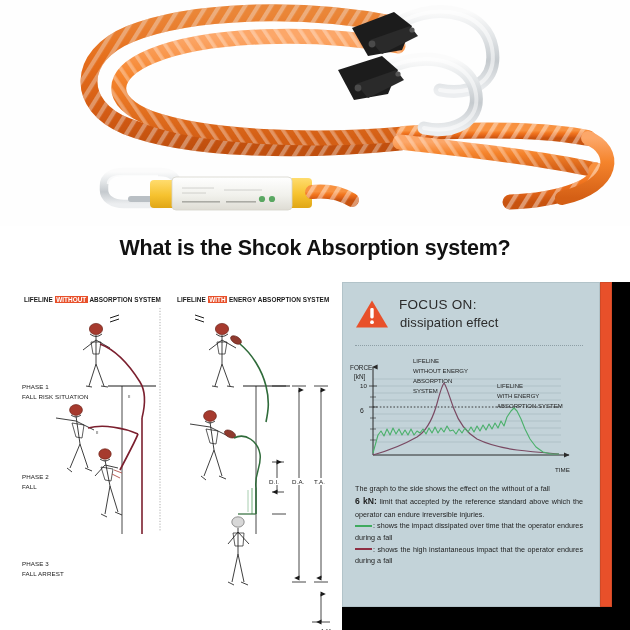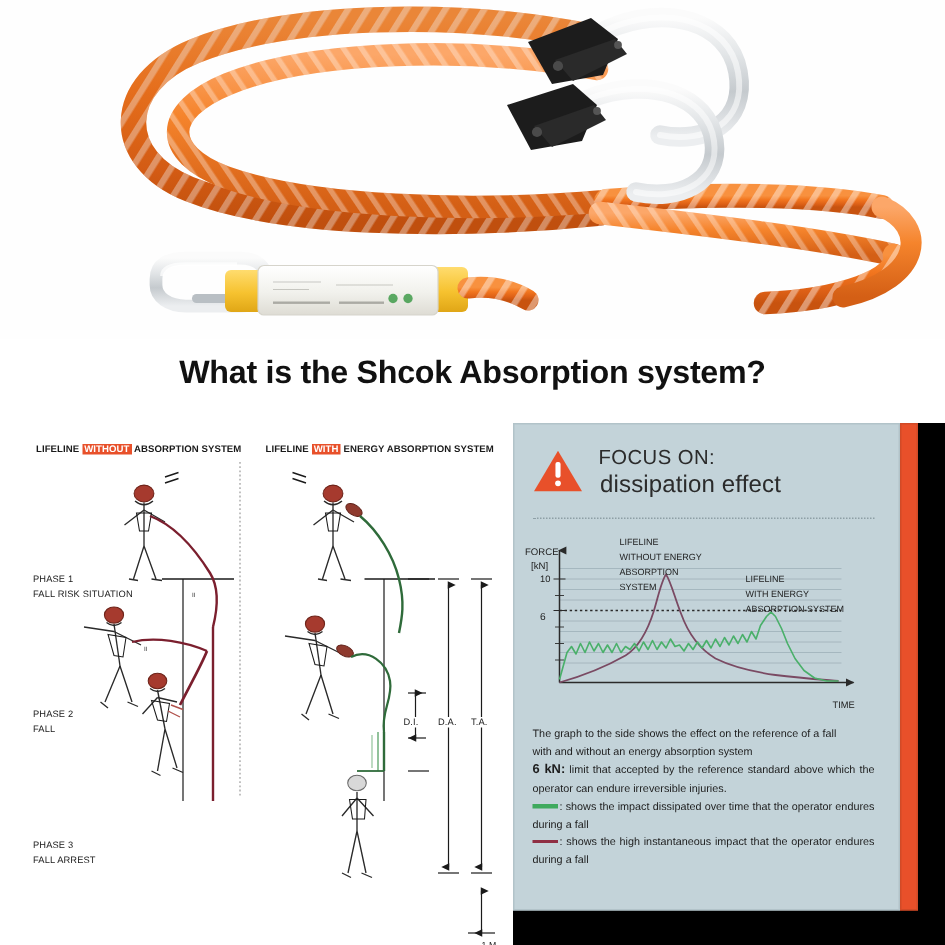--- a/index.html
+++ b/index.html
@@ -67,21 +67,21 @@
   }
 
   #focus-head { position:absolute; left:12px; top:12px; width:230px; height:44px; }
   #warning-icon { position:absolute; left:0; top:4px; width:34px; height:30px; }
   #focus-title {
     position:absolute; left:44px; top:2px;
     font-size:13.5px; color:#2b2b2b; letter-spacing:0.3px; white-space:nowrap;
   }
   #focus-subtitle {
     position:absolute; left:45px; top:20px;
-    font-size:16px; color:#2b2b2b; letter-spacing:0.1px; white-space:nowrap;
+    font-size:13px; color:#2b2b2b; letter-spacing:0.1px; white-space:nowrap;
   }
   #focus-divider {
     position:absolute; left:12px; top:62px; width:228px; height:1px;
     border-top:1px dotted #8e9fa6;
   }
 
   
   #chart-block { position:absolute; left:4px; top:70px; width:250px; height:125px; }
   #chart-block svg { display:block; }
 
@@ -461,22 +461,21 @@
           </g>
           <g font-family="Liberation Sans, sans-serif" font-size="6" fill="#1d1d1d">
             <text x="150" y="35">LIFELINE</text>
             <text x="150" y="45">WITH ENERGY</text>
             <text x="150" y="55">ABSORPTION SYSTEM</text>
           </g>
         </svg>
       </div>
 
       <div id="focus-body">
-        <p>The graph to the side shows the effect on the reference of a fall</p>
-        <p>with and without an energy absorption system</p>
+        <p>The graph to the side shows the effect on the without of a fall</p>
         <p><span class="kn">6 kN:</span><span> limit that accepted by the reference standard above which the operator can endure irreversible injuries.</span></p>
         <p><span class="swatch swatch-green"></span><span>: shows the impact dissipated over time that the operator endures during a fall</span></p>
         <p><span class="swatch swatch-red"></span><span>: shows the high instantaneous impact that the operator endures during a fall</span></p>
       </div>
     </div>
 
     <div id="focus-accent"></div>
   </div>
 </div>
 

